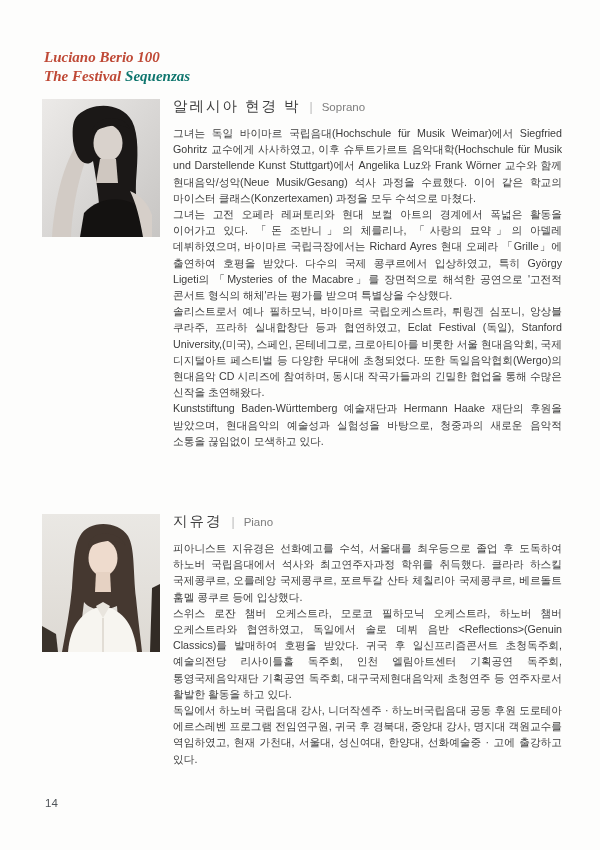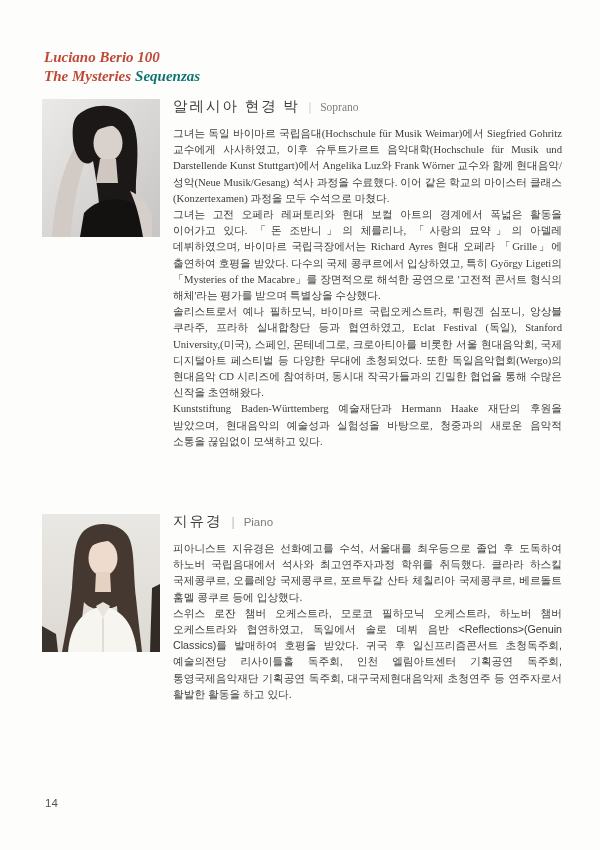--- a/index.html
+++ b/index.html
@@ -22,21 +22,21 @@
     color: #bf4936;
     font-style: italic;
   }
   .doc-title .t2accent { color: #0f766e; margin-left: 4px; }
 
   
   .artist-section {
     position: absolute; left: 42px;
     display: flex; gap: 13px;
   }
-  .section-0 { top: 99px; font-family: Liberation Serif, serif; }
+  .section-0 { top: 99px; }
   .section-1 { top: 514px; }
 
   .photo {
     width: 118px; height: 138px;
     flex: none;
     overflow: hidden;
   }
   .photo svg { display: block; width: 118px; height: 138px; }
 
   .bio-col { width: 389px; }
@@ -66,21 +66,21 @@
     font-size: 11.5px; color: #4f5459; text-align: right;
   }
 </style>
 </head>
 <body>
 
 <div class="page">
 
   <div class="doc-title">
     <div>Luciano Berio 100</div>
-    <div><span>The Mysteries</span><span class="t2accent">Sequenzas</span></div>
+    <div><span>The Festival</span><span class="t2accent">Sequenzas</span></div>
   </div>
 
   <div class="artist-section section-0">
     <div class="photo">
       <svg viewBox="0 0 118 138">
         <defs>
           <linearGradient id="bw-bg" x1="0" y1="0" x2="1" y2="1">
             <stop offset="0" stop-color="#eceae8"></stop>
             <stop offset="1" stop-color="#c7c5c3"></stop>
           </linearGradient>
@@ -150,19 +150,20 @@
     </div>
     <div class="bio-col">
       <div class="bio-header">
         <span class="artist-name">지유경</span>
         <span class="sep">|</span>
         <span class="artist-role">Piano</span>
       </div>
       <div class="bio-text">
         <p>피아니스트 지유경은 선화예고를 수석, 서울대를 최우등으로 졸업 후 도독하여 하노버 국립음대에서 석사와 최고연주자과정 학위를 취득했다. 클라라 하스킬 국제콩쿠르, 오를레앙 국제콩쿠르, 포르투갈 산타 체칠리아 국제콩쿠르, 베르돌트 훔멜 콩쿠르 등에 입상했다.</p>
         <p>스위스 로잔 챔버 오케스트라, 모로코 필하모닉 오케스트라, 하노버 챔버 오케스트라와 협연하였고, 독일에서 솔로 데뷔 음반 &lt;Reflections&gt;(Genuin Classics)를 발매하여 호평을 받았다. 귀국 후 일신프리즘콘서트 초청독주회, 예술의전당 리사이틀홀 독주회, 인천 엘림아트센터 기획공연 독주회, 통영국제음악재단 기획공연 독주회, 대구국제현대음악제 초청연주 등 연주자로서 활발한 활동을 하고 있다.</p>
+        <p>독일에서 하노버 국립음대 강사, 니더작센주 · 하노버국립음대 공동 후원 도로테아 에르스레벤 프로그램 전임연구원, 귀국 후 경북대, 중앙대 강사, 명지대 객원교수를 역임하였고, 현재 가천대, 서울대, 성신여대, 한양대, 선화예술중 · 고에 출강하고 있다.</p>
       </div>
     </div>
   </div>
 
   <div class="page-number">14</div>
 
 </div>
 
 </body></html>

